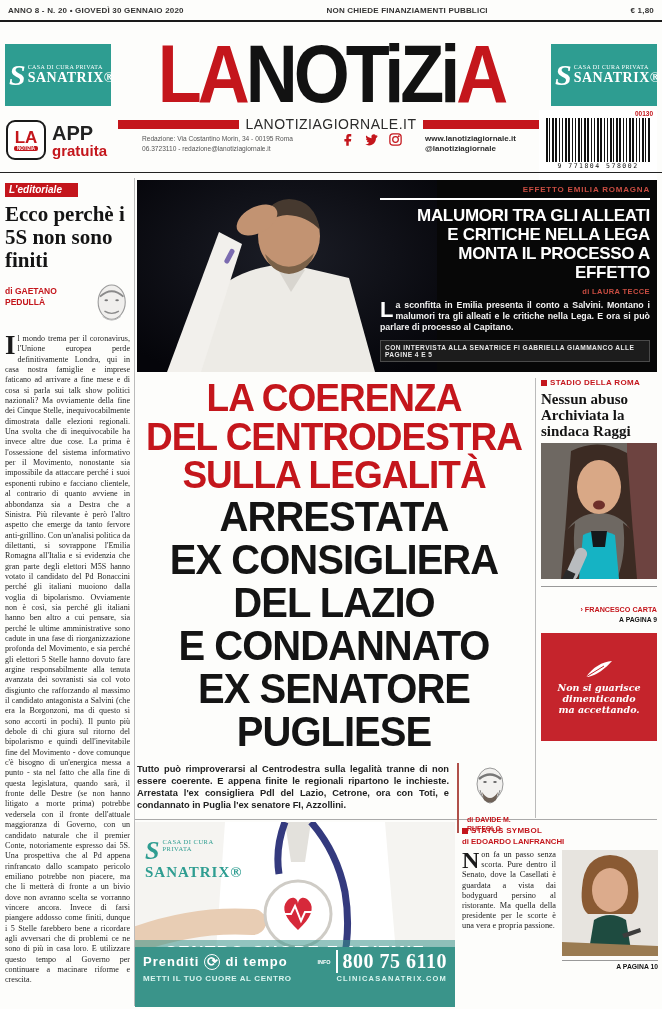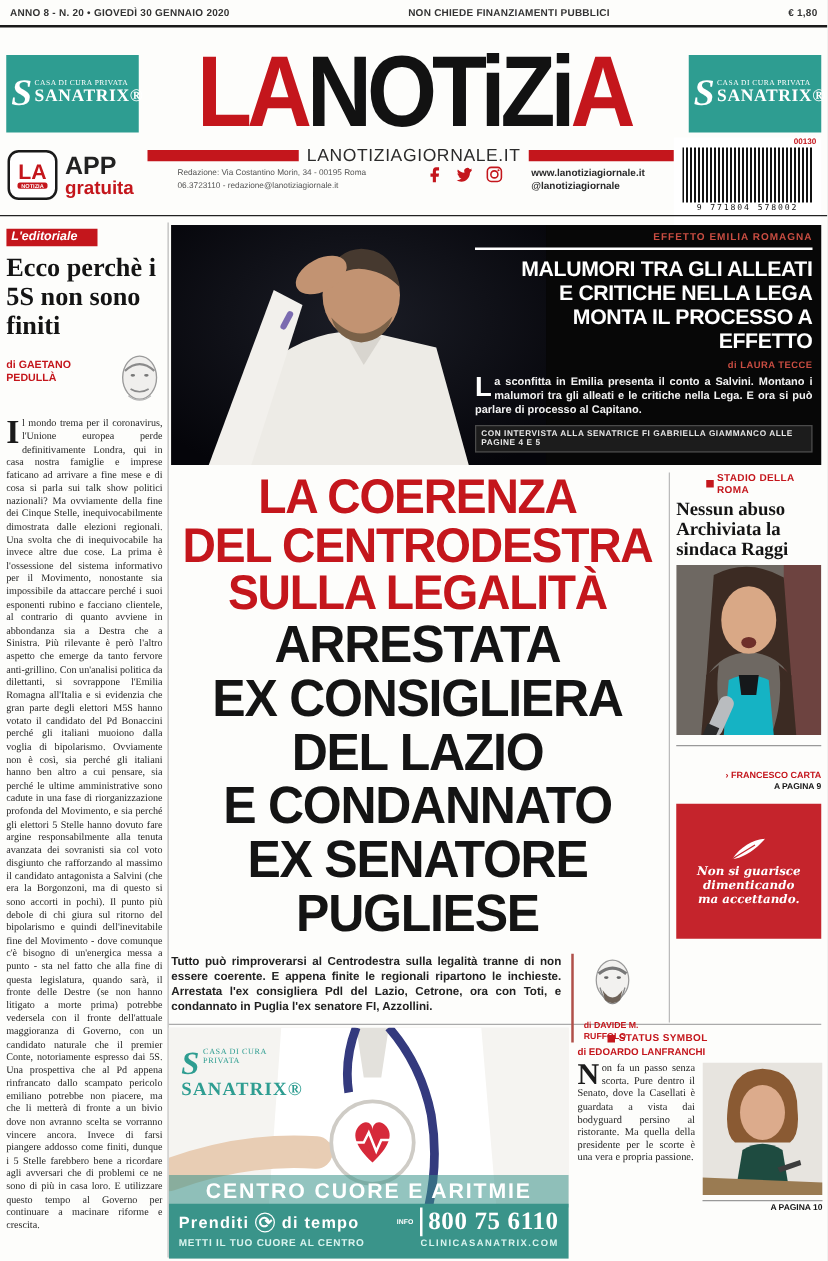--- a/index.html
+++ b/index.html
@@ -93,21 +93,21 @@
   #lead .standrow { display:flex; margin-top:10px; }
   #lead .stand { width:312px; font-size:9.3px; line-height:12.2px; font-weight:bold;
     text-align:justify; color:#222; }
   #lead .vr { border-left:2px solid #b0504a; margin:0 8px; }
   #lead .bycol { width:62px; text-align:left; }
   #lead .bycol .by { color:#c4161c; font-size:7px; font-weight:800; line-height:9px; margin-top:2px; }
   #lead .kicker2 { color:#c4161c; font-size:6.5px; font-weight:800; letter-spacing:.4px; margin-top:8px; }
   
   #sidebar { position:absolute; left:541px; top:378px; width:116px; }
   .sec-label { display:flex; align-items:center; gap:3px; color:#c4161c;
-    font-size:8px; font-weight:800; letter-spacing:.3px;margin-left:24px; }
+    font-size:8px; font-weight:800; letter-spacing:.3px; }
   .bullet { width:6px; height:6px; background:#c4161c; display:inline-block; }
   #sidebar h3, #status h3 { font-family:"Liberation Serif", serif; font-weight:800; color:#141414; }
   #sidebar h3 { font-size:15px; line-height:16px; margin:4px 0; }
   .refline { border-top:1px solid #999; margin-top:3px; padding-top:18px;
     text-align:right; color:#c4161c; font-size:7.2px; font-weight:800; }
   .pageref { text-align:right; color:#141414; font-size:6.8px; font-weight:800; margin-top:2px; }
   #quotebox { margin-top:10px; height:108px; background:#c5242c; color:#fff;
     display:flex; flex-direction:column; align-items:center; justify-content:center; gap:4px; }
   #quotebox .qtxt { width:86px; text-align:center; font-family:"DejaVu Serif", serif;
     font-style:italic; font-weight:bold; font-size:9.5px; line-height:11px; }
@@ -122,21 +122,21 @@
   #status .pageref { width:96px; margin-left:auto; border-top:1px solid #999; padding-top:2px; }
   
   #adbottom { position:absolute; left:135px; top:822px; width:320px; height:185px; overflow:hidden; background:#f3f2ef; }
   #adbottom .brand { position:absolute; left:10px; top:16px; color:#2e9d91; z-index:3; }
   #adbottom .brand .g { font-family:"Liberation Serif",serif; font-style:italic; font-weight:bold; font-size:26px; float:left; margin-right:3px; line-height:26px;}
   #adbottom .brand .l1 { font-size:6.5px; letter-spacing:.5px; font-family:"Liberation Serif",serif; }
   #adbottom .brand .l2 { font-size:15px; font-weight:bold; font-family:"Liberation Serif",serif; letter-spacing:1px; }
   #adbottom .banner { position:absolute; left:0; right:0; top:118px; height:26px; z-index:3;
     background:rgba(58,148,138,.55); color:#fff; display:flex; align-items:center; justify-content:center;
     font-family:Liberation Sans, sans-serif; font-weight:800; font-size:17px; letter-spacing:1.5px; }
-  #adbottom .strip { position:absolute; left:0; right:0; bottom:0; height:44px; z-index:3;
+  #adbottom .strip { position:absolute; left:0; right:0; bottom:0; height:60px; z-index:3;
     background:#3a948a; color:#fff; padding:3px 8px 15px; }
   #adbottom .strip .r1 { display:flex; align-items:center; gap:5px; }
   #adbottom .strip .tag { font-size:13px; font-weight:bold; letter-spacing:1px; }
   #adbottom .strip .clock { font-size:13px; font-weight:bold; border:1.5px solid #fff; border-radius:50%;
     width:16px; height:16px; display:inline-flex; align-items:center; justify-content:center; }
   #adbottom .strip .info { font-size:5.5px; font-weight:bold; margin-left:auto; }
   #adbottom .strip .phone { font-family:"Liberation Serif", serif; font-size:20px; font-weight:800;
     border-left:2px solid #fff; padding-left:5px; letter-spacing:.5px; }
   #adbottom .strip .r2 { display:flex; justify-content:space-between; margin-top:1px; }
   #adbottom .strip .r2 .m { font-size:8px; font-weight:800; color:#d9f4ef; letter-spacing:.6px; }

